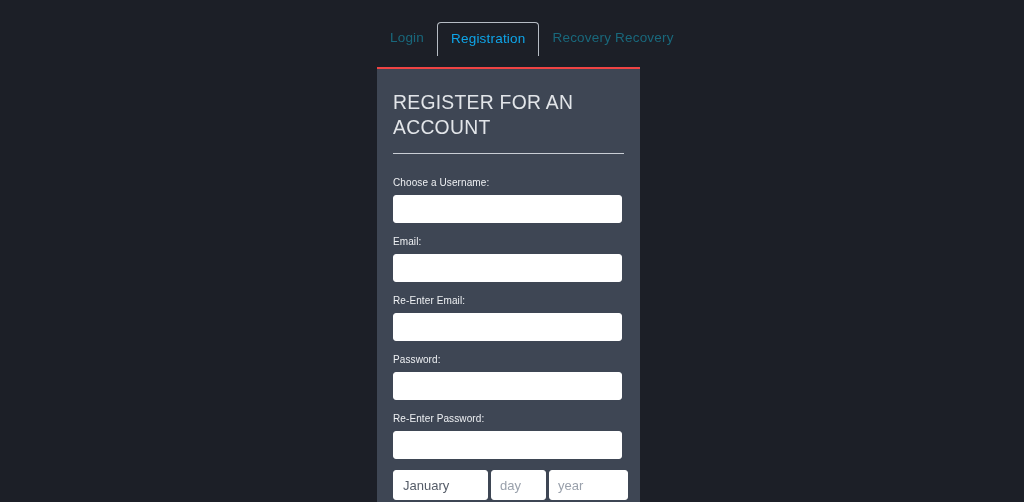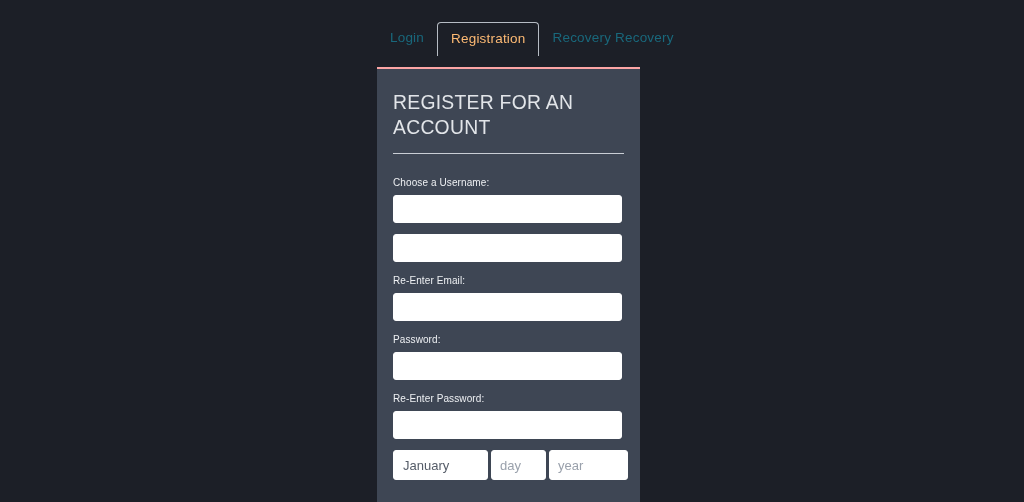--- a/index.html
+++ b/index.html
@@ -43,38 +43,38 @@
     background: transparent;
     border: 1px solid transparent;
     border-bottom: none;
     border-radius: 4px 4px 0 0;
     cursor: pointer;
     text-decoration: none;
     display: inline-block;
   }
 
   .tab.active {
-    color: #fdba74;
+    color: #0ea5e9;
     background: #1c1f27;
     border: 1px solid #b6bcc4;
     border-bottom: none;
     position: relative;
     z-index: 3;
     padding: 9px 13px 10px 13px;
   }
 
   
   .panel {
     position: absolute;
     left: 377px;
     top: 67px;
     width: 263px;
     height: 435px;
     background: #3e4654;
-    border-top: 2px solid #fca5a5;
+    border-top: 2px solid #ef4444;
     padding: 18px 16px 0 16px;
   }
 
   .panel-title {
     font-size: 21px;
     line-height: 25px;
     font-weight: 400;
     color: #e2e5e9;
     letter-spacing: 0.3px;
     font-family: "Liberation Sans Narrow", "Liberation Sans", sans-serif;
@@ -185,20 +185,21 @@
   </div>
 
   <div class="panel">
 
     <div class="panel-title">REGISTER FOR AN ACCOUNT</div>
     <div class="title-rule"></div>
 
     <div class="field-label">Choose a Username:</div>
     <input class="text-input" type="text" value="" style="">
 
+    <div class="field-label">Email:</div>
     <input class="text-input" type="text" value="" style="">
 
     <div class="field-label">Re-Enter Email:</div>
     <input class="text-input" type="text" value="" style="">
 
     <div class="field-label">Password:</div>
     <input class="text-input" type="password" value="" style="">
 
     <div class="field-label">Re-Enter Password:</div>
     <input class="text-input" type="password" value="" style="">

